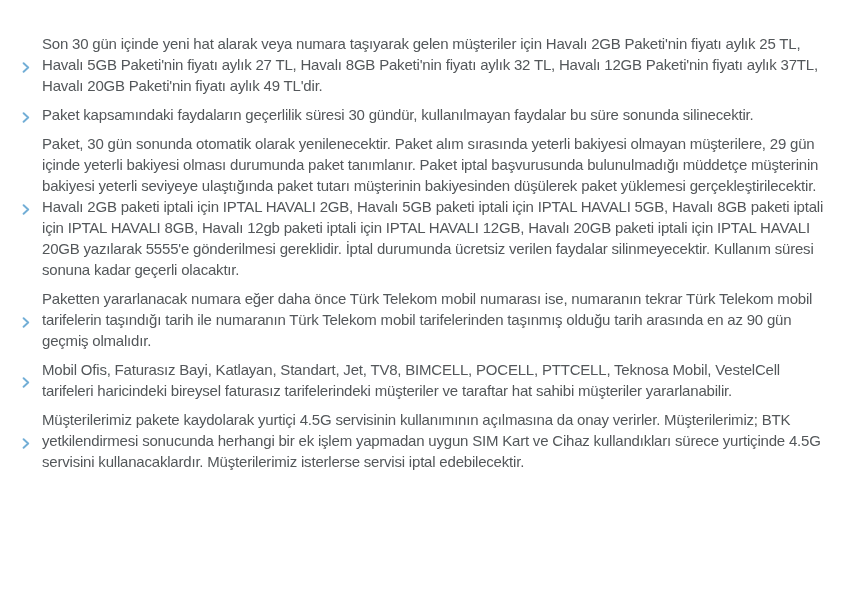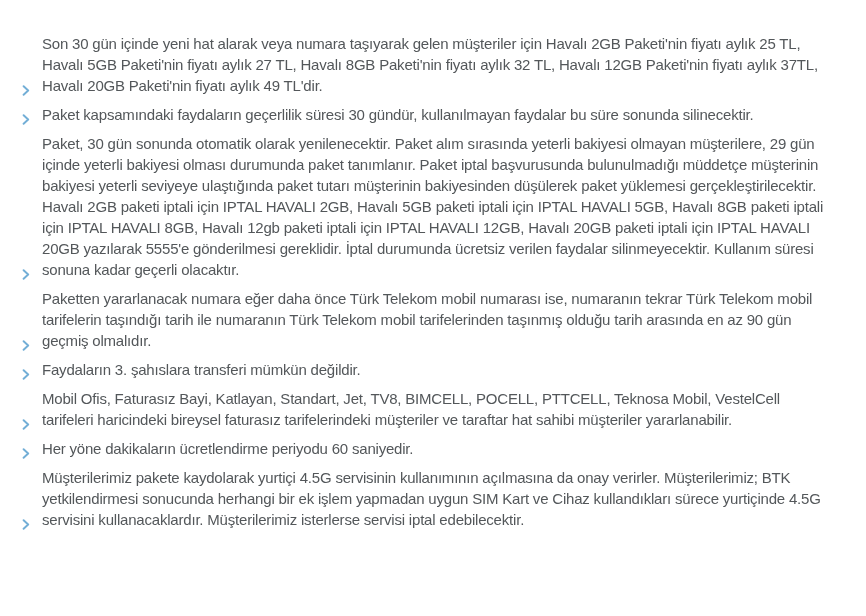--- a/index.html
+++ b/index.html
@@ -8,21 +8,21 @@
     height: 616px;
     background: #ffffff;
     overflow: hidden;
     font-family: "Liberation Sans", "DejaVu Sans", sans-serif;
   }
   .terms-list {
     padding: 33px 34px 0 20px;
   }
   .term-item {
     display: flex;
-    align-items: flex-end;
+    align-items: center;
     margin-bottom: 8px;
   }
   .chevron {
     flex: 0 0 auto;
     width: 8px;
     height: 11px;
     margin: 5px 12px 0 2px;
     color: #72aed6;
   }
   .chevron svg { display: block; width: 8px; height: 11px; }
@@ -70,46 +70,30 @@
 
   <div class="term-item">
     <span class="chevron">
       <svg viewBox="0 0 8 11" xmlns="http://www.w3.org/2000/svg">
         <path d="M1.6 1.2 L6.2 5.5 L1.6 9.8" fill="none" stroke="currentColor" stroke-width="1.9" stroke-linecap="round" stroke-linejoin="round"></path>
       </svg>
     </span>
     <p class="term-text">Paketten yararlanacak numara eğer daha önce Türk Telekom mobil numarası ise, numaranın tekrar Türk Telekom mobil tarifelerin taşındığı tarih ile numaranın Türk Telekom mobil tarifelerinden taşınmış olduğu tarih arasında en az 90 gün geçmiş olmalıdır.</p>
   </div>
 
-  <div class="term-item">
-    <span class="chevron">
-      <svg viewBox="0 0 8 11" xmlns="http://www.w3.org/2000/svg">
-        <path d="M1.6 1.2 L6.2 5.5 L1.6 9.8" fill="none" stroke="currentColor" stroke-width="1.9" stroke-linecap="round" stroke-linejoin="round"></path>
-      </svg>
-    </span>
-    <p class="term-text">Faydaların 3. şahıslara transferi mümkün değildir.</p>
-  </div>
 
   <div class="term-item">
     <span class="chevron">
       <svg viewBox="0 0 8 11" xmlns="http://www.w3.org/2000/svg">
         <path d="M1.6 1.2 L6.2 5.5 L1.6 9.8" fill="none" stroke="currentColor" stroke-width="1.9" stroke-linecap="round" stroke-linejoin="round"></path>
       </svg>
     </span>
     <p class="term-text">Mobil Ofis, Faturasız Bayi, Katlayan, Standart, Jet, TV8, BIMCELL, POCELL, PTTCELL, Teknosa Mobil, VestelCell tarifeleri haricindeki bireysel faturasız tarifelerindeki müşteriler ve taraftar hat sahibi müşteriler yararlanabilir.</p>
   </div>
 
-  <div class="term-item">
-    <span class="chevron">
-      <svg viewBox="0 0 8 11" xmlns="http://www.w3.org/2000/svg">
-        <path d="M1.6 1.2 L6.2 5.5 L1.6 9.8" fill="none" stroke="currentColor" stroke-width="1.9" stroke-linecap="round" stroke-linejoin="round"></path>
-      </svg>
-    </span>
-    <p class="term-text">Her yöne dakikaların ücretlendirme periyodu 60 saniyedir.</p>
-  </div>
 
   <div class="term-item">
     <span class="chevron">
       <svg viewBox="0 0 8 11" xmlns="http://www.w3.org/2000/svg">
         <path d="M1.6 1.2 L6.2 5.5 L1.6 9.8" fill="none" stroke="currentColor" stroke-width="1.9" stroke-linecap="round" stroke-linejoin="round"></path>
       </svg>
     </span>
     <p class="term-text">Müşterilerimiz pakete kaydolarak yurtiçi 4.5G servisinin kullanımının açılmasına da onay verirler. Müşterilerimiz; BTK yetkilendirmesi sonucunda herhangi bir ek işlem yapmadan uygun SIM Kart ve Cihaz kullandıkları sürece yurtiçinde 4.5G servisini kullanacaklardır. Müşterilerimiz isterlerse servisi iptal edebilecektir.</p>
   </div>
 </div>

